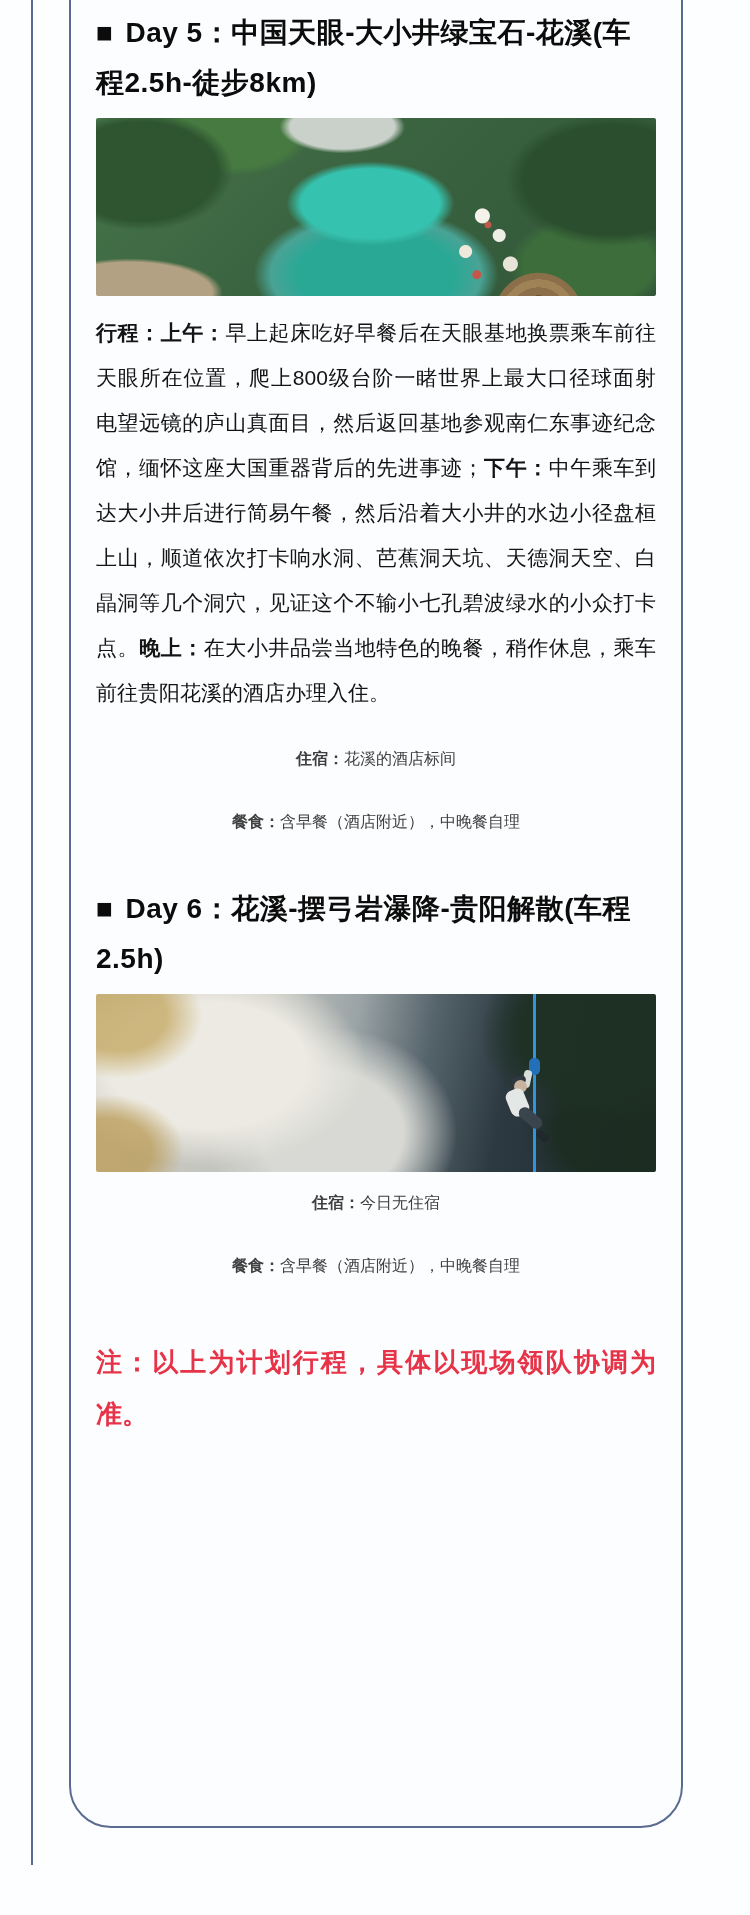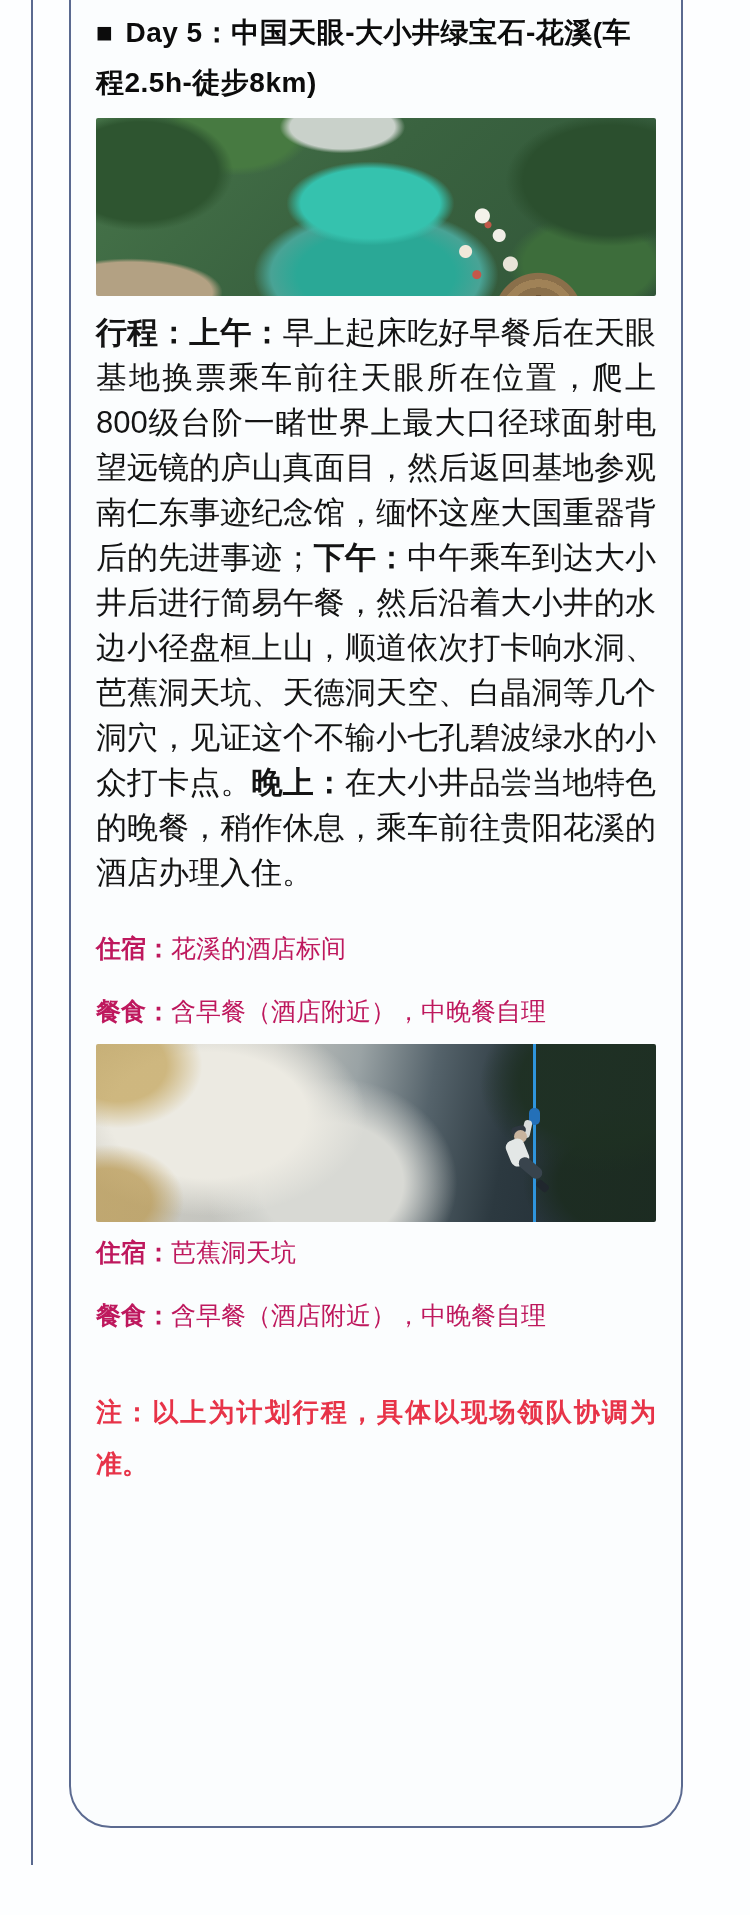--- a/index.html
+++ b/index.html
@@ -79,26 +79,26 @@
   .person{position:absolute;left:71.5%;top:46%;width:54px;height:70px;}
   .person .cap{position:absolute;left:15px;top:0;width:15px;height:9px;background:#2e3740;border-radius:5px;transform:rotate(-15deg);}
   .person .head{position:absolute;left:18px;top:4px;width:13px;height:13px;border-radius:50%;background:#c8b49e;}
   .person .arm{position:absolute;left:27px;top:-6px;width:8px;height:18px;background:#d8dcdb;border-radius:4px;transform:rotate(12deg);}
   .person .torso{position:absolute;left:12px;top:13px;width:19px;height:27px;background:#e3e7e6;border-radius:7px;transform:rotate(-22deg);}
   .person .leg{position:absolute;left:21px;top:36px;width:27px;height:12px;background:#39444d;border-radius:6px;transform:rotate(40deg);}
   .person .shoe{position:absolute;left:40px;top:56px;width:13px;height:8px;background:#20272d;border-radius:3px;transform:rotate(40deg);}
 
   .para{
     margin-top:14px;
-    font-size:31px;line-height:45px;
+    font-size:21px;line-height:45px;
     text-align:justify;color:#141414;
   }
   .para .b{font-weight:bold;}
 
-  .info{margin-top:8px;font-size:25px;line-height:45px;color:#be185d;}
+  .info{margin-top:8px;font-size:16px;line-height:45px;color:#404040;text-align:center;}
   .info + .info{margin-top:18px;}
   .info .label{font-weight:bold;}
 
   .note{
     margin-top:48px;
     font-size:26px;font-weight:bold;line-height:52px;
     color:#e73348;text-align:justify;
   }
 </style>
 </head>
@@ -118,37 +118,40 @@
 
     <p class="para"><span class="b">行程：</span><span class="b">上午：</span><span>早上起床吃好早餐后在天眼基地换票乘车前往天眼所在位置，爬上800级台阶一睹世界上最大口径球面射电望远镜的庐山真面目，然后返回基地参观南仁东事迹纪念馆，缅怀这座大国重器背后的先进事迹；</span><span class="b">下午：</span><span>中午乘车到达大小井后进行简易午餐，然后沿着大小井的水边小径盘桓上山，顺道依次打卡响水洞、芭蕉洞天坑、天德洞天空、白晶洞等几个洞穴，见证这个不输小七孔碧波绿水的小众打卡点。</span><span class="b">晚上：</span><span>在大小井品尝当地特色的晚餐，稍作休息，乘车前往贵阳花溪的酒店办理入住。</span></p>
 
     <div class="info">
       <span class="label">住宿：</span><span>花溪的酒店标间</span>
     </div>
     <div class="info">
       <span class="label">餐食：</span><span>含早餐（酒店附近），中晚餐自理</span>
     </div>
 
+    <h2 class="day-title second">
+      <span class="bullet">■</span><span>Day 6：花溪-摆弓岩瀑降-贵阳解散(车程2.5h)</span>
+    </h2>
 
     <div class="photo photo-day6" role="img" aria-label="摆弓岩瀑降：瀑布水雾旁一人沿蓝色绳索速降悬崖">
       <div class="rope"></div>
       <div class="carabiner"></div>
       <div class="person">
         <div class="arm"></div>
         <div class="cap"></div>
         <div class="head"></div>
         <div class="torso"></div>
         <div class="leg"></div>
         <div class="shoe"></div>
       </div>
     </div>
 
 
     <div class="info">
-      <span class="label">住宿：</span><span>芭蕉洞天坑</span>
+      <span class="label">住宿：</span><span>今日无住宿</span>
     </div>
     <div class="info">
       <span class="label">餐食：</span><span>含早餐（酒店附近），中晚餐自理</span>
     </div>
 
     <p class="note">注：以上为计划行程，具体以现场领队协调为准。</p>
 
   </div>
 </div>
 

